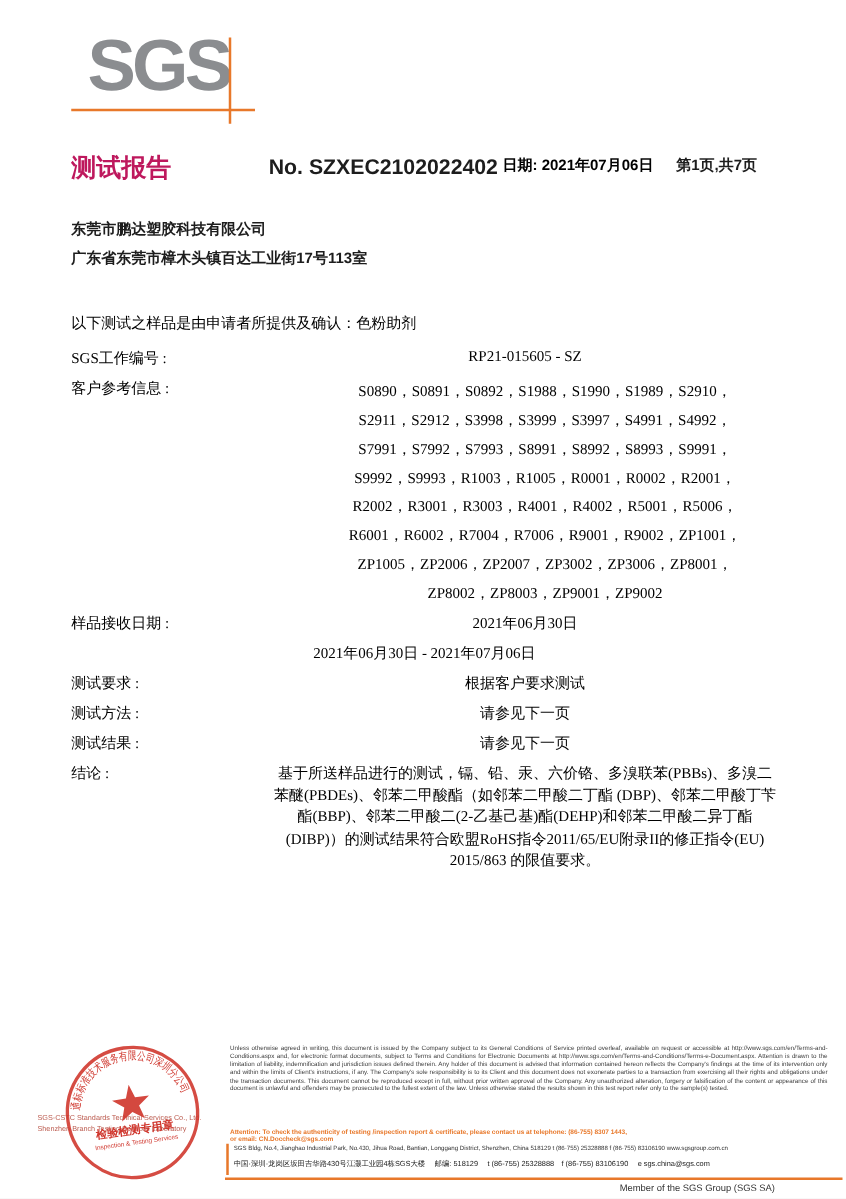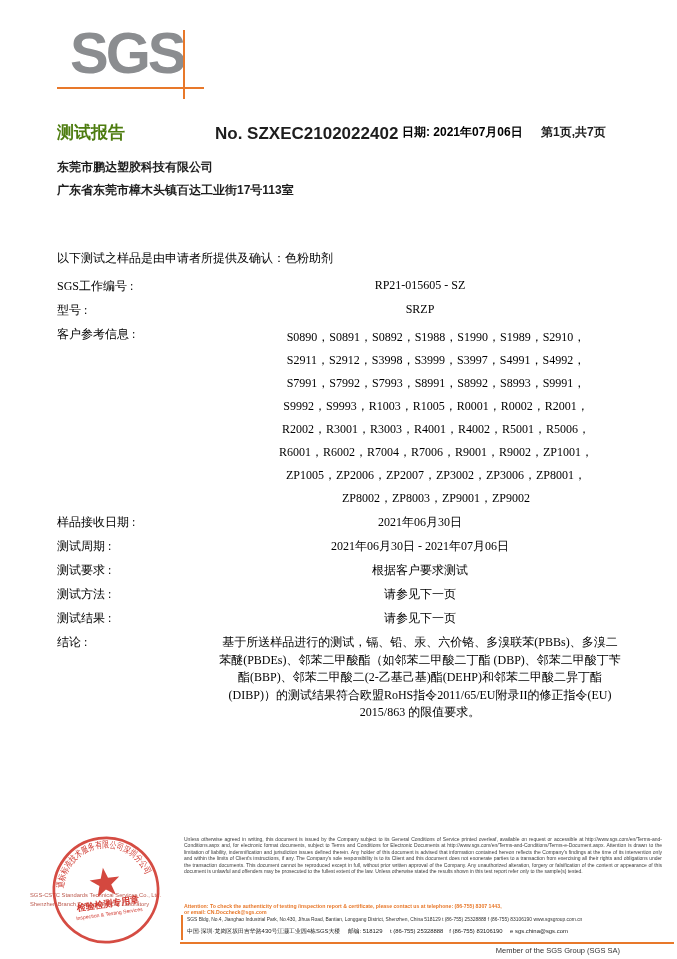--- a/index.html
+++ b/index.html
@@ -16,26 +16,26 @@
   }
   
   .logo-text{
     position:absolute;left:70px;top:24px;
     font-size:58px;font-weight:bold;letter-spacing:-3px;
     color:#8b8d90;line-height:1;
   }
   .logo-hline{position:absolute;left:57px;top:87px;width:147px;height:2px;background:#e8782a;}
   .logo-vline{position:absolute;left:183px;top:30px;width:2px;height:69px;background:#e8782a;}
 
-  .doc-title{position:absolute;left:57px;top:121px;font-size:17px;font-weight:bold;color:#4d7c0f;}
+  .doc-title{position:absolute;left:57px;top:121px;font-size:20px;font-weight:bold;color:#be185d;}
   .report-no{position:absolute;left:215px;top:124px;font-size:17px;font-weight:bold;color:#1d1d1d;}
   .date-line{position:absolute;left:402px;top:124px;font-size:12px;font-weight:bold;color:#000000;}
   .page-line{position:absolute;left:541px;top:124px;font-size:12px;font-weight:bold;color:#1d1d1d;}
 
-  .client{position:absolute;left:57px;top:156px;font-size:12px;font-weight:bold;line-height:23px;color:#1d1d1d;}
+  .client{position:absolute;left:57px;top:172px;font-size:12px;font-weight:bold;line-height:23px;color:#1d1d1d;}
 
   
   .main{position:absolute;left:57px;top:250px;width:565px;font-size:12px;color:#000000;}
   .intro{margin-bottom:11px;}
   .row{display:flex;margin-bottom:7px;font-family:Liberation Serif, serif;}
   .row .lbl{width:161px;flex:0 0 161px;}
   .row .val{flex:1;text-align:center;}
   .row-ref{margin-bottom:4px;}
   .ref-list div{line-height:23px;margin-left:32px;}
   .row-conclusion .val{line-height:17.5px;}
@@ -82,24 +82,20 @@
   </div>
 
   <div class="main">
     <div class="intro">以下测试之样品是由申请者所提供及确认：色粉助剂</div>
 
     <div class="row">
       <div class="lbl">SGS工作编号 :</div>
       <div class="val">RP21-015605 - SZ</div>
     </div>
 
-    <div class="row">
-      <div class="lbl">型号 :</div>
-      <div class="val">SRZP</div>
-    </div>
 
     <div class="row row-ref">
       <div class="lbl">客户参考信息 :</div>
       <div class="val ref-list">
           <div>S0890，S0891，S0892，S1988，S1990，S1989，S2910，</div>
           <div>S2911，S2912，S3998，S3999，S3997，S4991，S4992，</div>
           <div>S7991，S7992，S7993，S8991，S8992，S8993，S9991，</div>
           <div>S9992，S9993，R1003，R1005，R0001，R0002，R2001，</div>
           <div>R2002，R3001，R3003，R4001，R4002，R5001，R5006，</div>
           <div>R6001，R6002，R7004，R7006，R9001，R9002，ZP1001，</div>
@@ -107,21 +103,20 @@
           <div>ZP8002，ZP8003，ZP9001，ZP9002</div>
         </div>
     </div>
 
     <div class="row">
       <div class="lbl">样品接收日期 :</div>
       <div class="val">2021年06月30日</div>
     </div>
 
     <div class="row">
-      <div class="lbl">测试周期 :</div>
       <div class="val">2021年06月30日 - 2021年07月06日</div>
     </div>
 
     <div class="row row-method">
       <div class="lbl">测试要求 :</div>
       <div class="val">根据客户要求测试</div>
     </div>
 
     <div class="row">
       <div class="lbl">测试方法 :</div>

